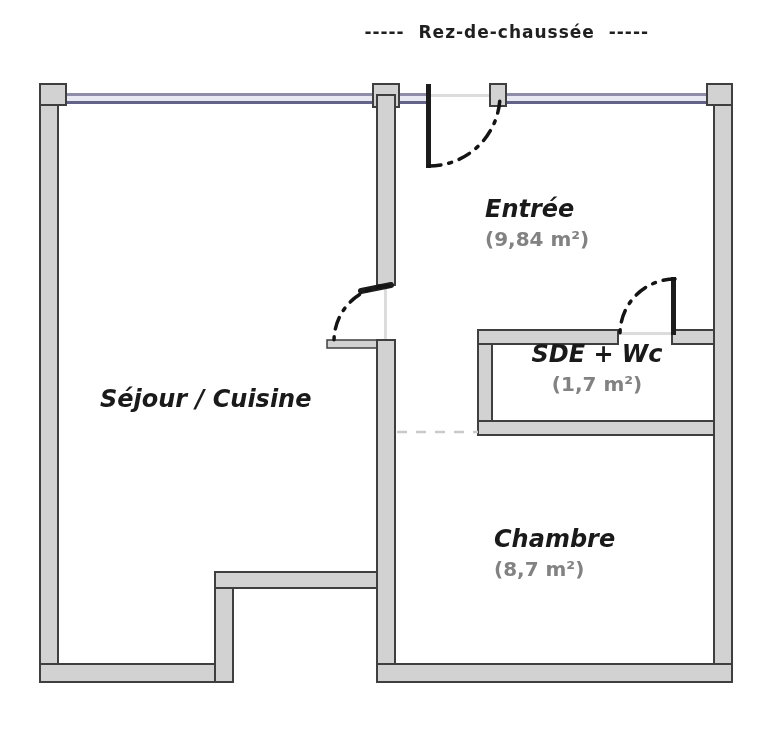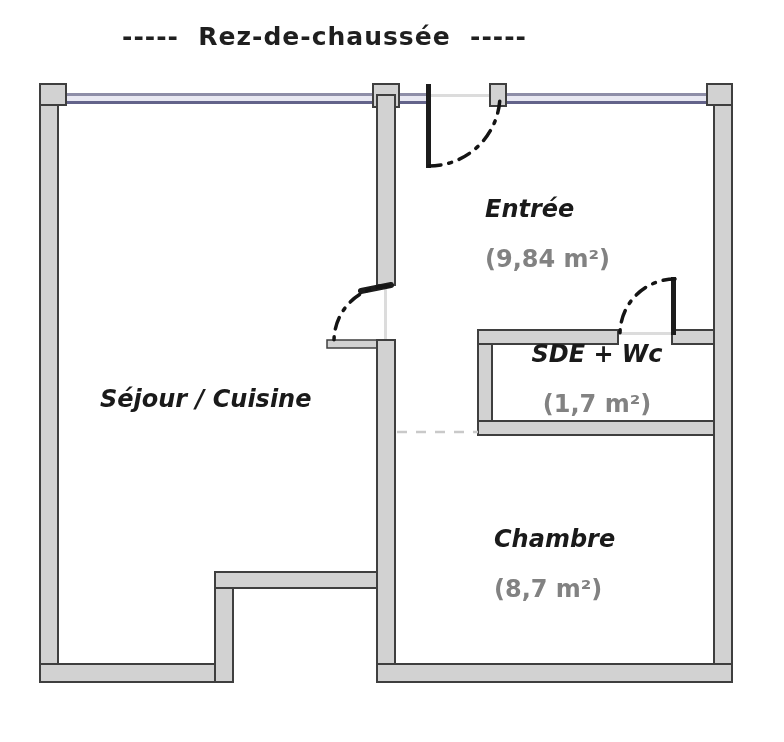--- a/index.html
+++ b/index.html
@@ -13,22 +13,22 @@
     width: 784px;
     height: 742px;
     overflow: hidden;
     background: var(--background, #ffffff);
   }
   .floor-title {
     position: absolute;
     top: 22px;
     left: 0;
     width: 649px;
-    text-align: center;
-    font-size: 25px;
+    text-align: right;
+    font-size: 17px;
     font-weight: bold;
     letter-spacing: 1px;
     color: var(--title_text, #1f1f1f);
     white-space: pre;
   }
   svg.plan {
     position: absolute;
     left: 0;
     top: 0;
   }
@@ -65,24 +65,23 @@
     line-height: 30px;
     white-space: nowrap;
   }
   .room-name {
     font-size: 24px;
     font-weight: bold;
     color: var(--room_name_text, #1a1a1a);
     font-style: italic;
   }
   .room-area {
-    font-size: 24px;
+    font-size: 20px;
     font-weight: bold;
     color: var(--room_area_text, #828282);
-    margin-top: 20px;
   }
   .centered { text-align: center; }
 </style>
 </head>
 <body>
 
 <div class="stage">
 
   <div class="floor-title">-----  Rez-de-chaussée  -----</div>
 

